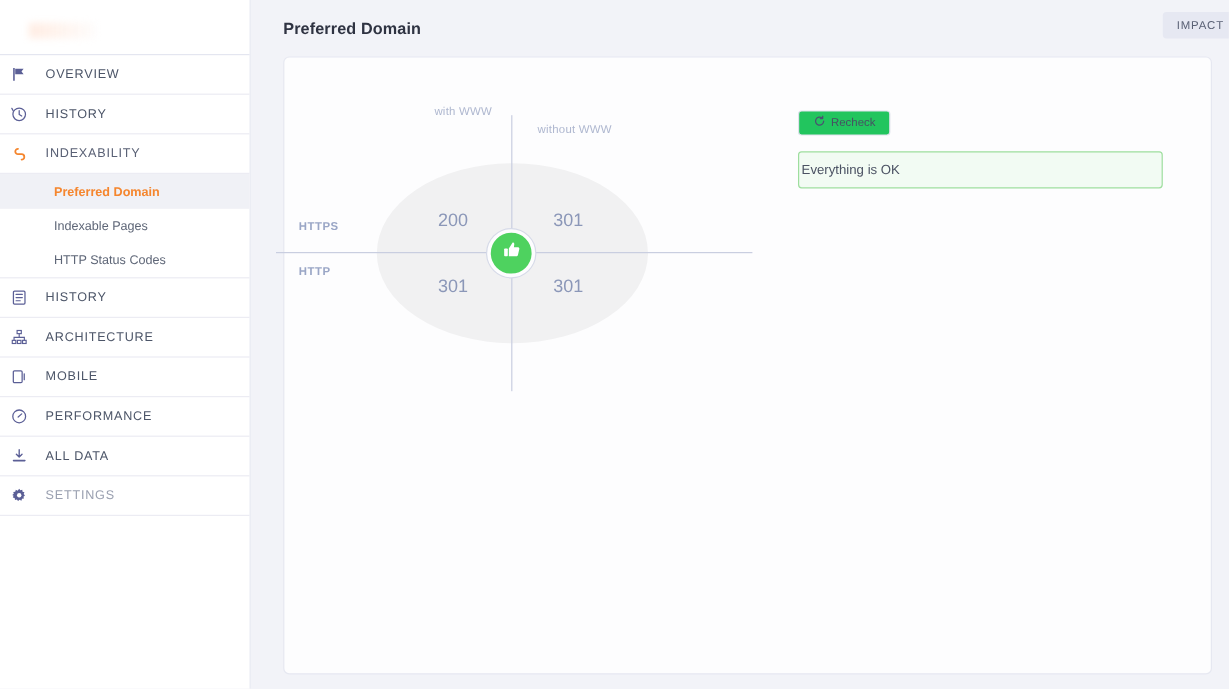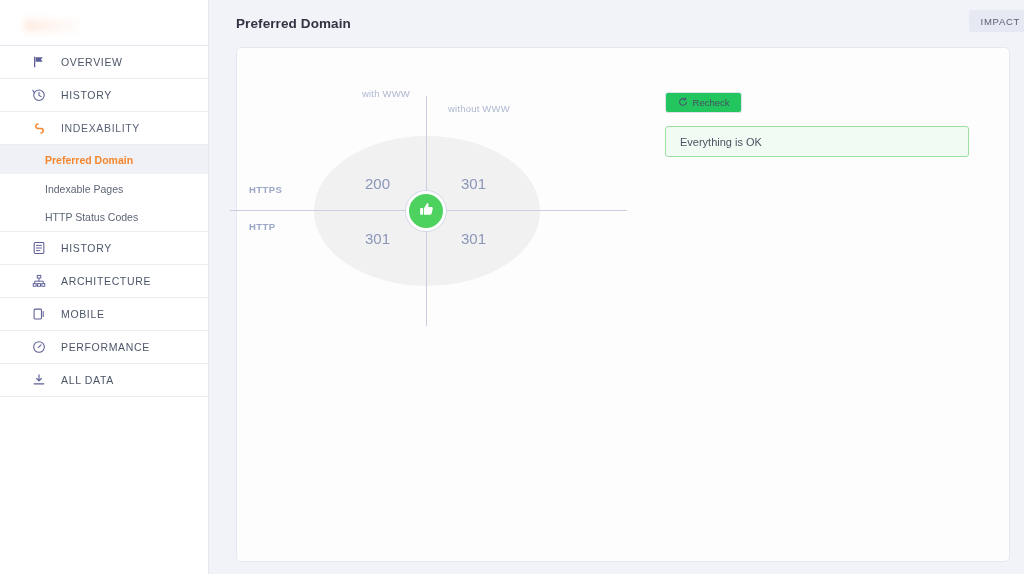--- a/index.html
+++ b/index.html
@@ -29,21 +29,21 @@
     width: 56px; height: 13px;
     background: linear-gradient(90deg, rgba(255,236,226,.95) 0%, rgba(255,242,235,.85) 45%, rgba(253,250,249,.55) 100%);
     filter: blur(3px);
     border-radius: 2px;
   }
   .nav-item {
     height: 33px;
     display: flex;
     align-items: center;
     border-bottom: 1px solid #ececf3;
-    padding-left: 28px;
+    padding-left: 5px;
     cursor: pointer;
   }
   .nav-item .nav-icon {
     width: 22px; height: 18px;
     display: flex; align-items: center; justify-content: center;
     flex: 0 0 22px;
   }
   .nav-item .nav-label {
     margin-left: 11px;
     font-size: 10.5px;
@@ -186,21 +186,21 @@
   }
   .alert-ok {
     position: absolute;
     left: 428px; top: 78px;
     width: 304px; height: 31px;
     background: #f2fbf3;
     border: 1px solid #9ede9e;
     border-radius: 3px;
     display: flex;
     align-items: center;
-    padding-left: 14px;
+    padding-left: 2px;
     font-size: 11px;
     color: #4b5263;
   }
 </style>
 </head>
 <body>
 
 <div class="app">
 
   <aside class="sidebar">
@@ -296,20 +296,29 @@
     <div class="nav-item">
       <span class="nav-icon">
         <svg width="14" height="14" viewBox="0 0 16 16">
             <path d="M8 2v7m0 0L5.3 6.3M8 9l2.7-2.7" stroke="#5b5f96" stroke-width="1.3" fill="none" stroke-linecap="round"></path>
             <path d="M2.6 12.4h10.8" stroke="#5b5f96" stroke-width="1.5" stroke-linecap="round"></path>
           </svg>
       </span>
       <span class="nav-label">ALL DATA</span>
     </div>
 
+    <div class="nav-item settings">
+      <span class="nav-icon">
+        <svg width="14" height="14" viewBox="0 0 16 16">
+          <path d="M8 1.4l1.1 1.5 1.8-.5.3 1.85 1.8.45-.75 1.7 1.25 1.4-1.45 1.2.5 1.8-1.85.25-.6 1.75-1.7-.8-1.5 1.1-1.1-1.5-1.8.5-.3-1.85-1.8-.45.75-1.7L1.4 7.5l1.45-1.2-.5-1.8 1.85-.25.6-1.75 1.7.8z" fill="#5b5f96"></path>
+          <circle cx="8" cy="7.6" r="2.1" fill="#ffffff"></circle>
+        </svg>
+      </span>
+      <span class="nav-label">SETTINGS</span>
+    </div>
 
   </aside>
 
   <section class="main">
 
     <div class="topbar">
       <h1 class="page-title">Preferred Domain</h1>
       <button class="impact-btn">IMPACT</button>
     </div>
 

